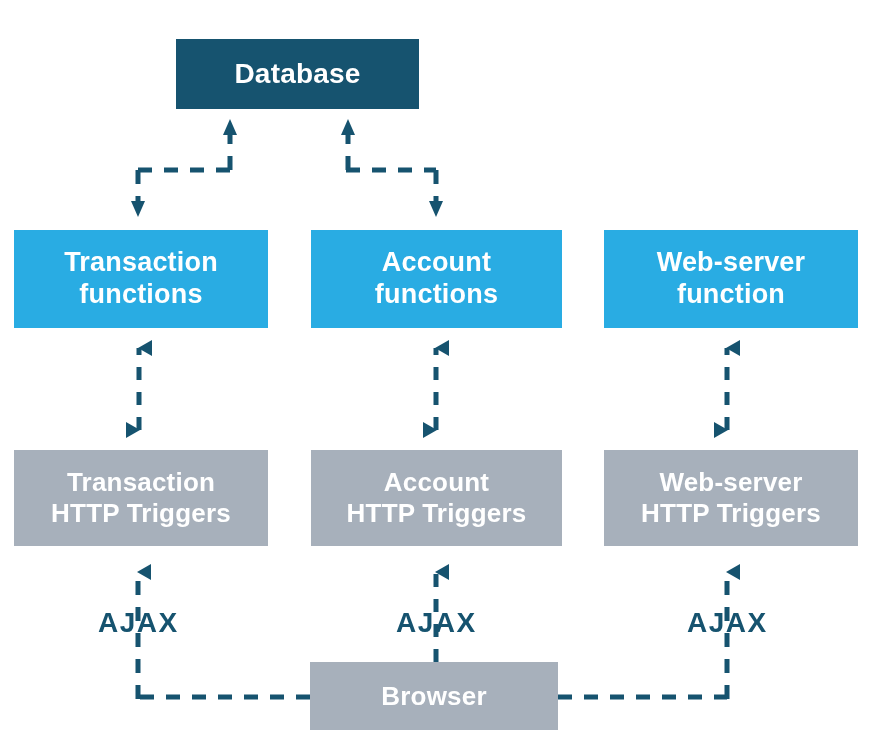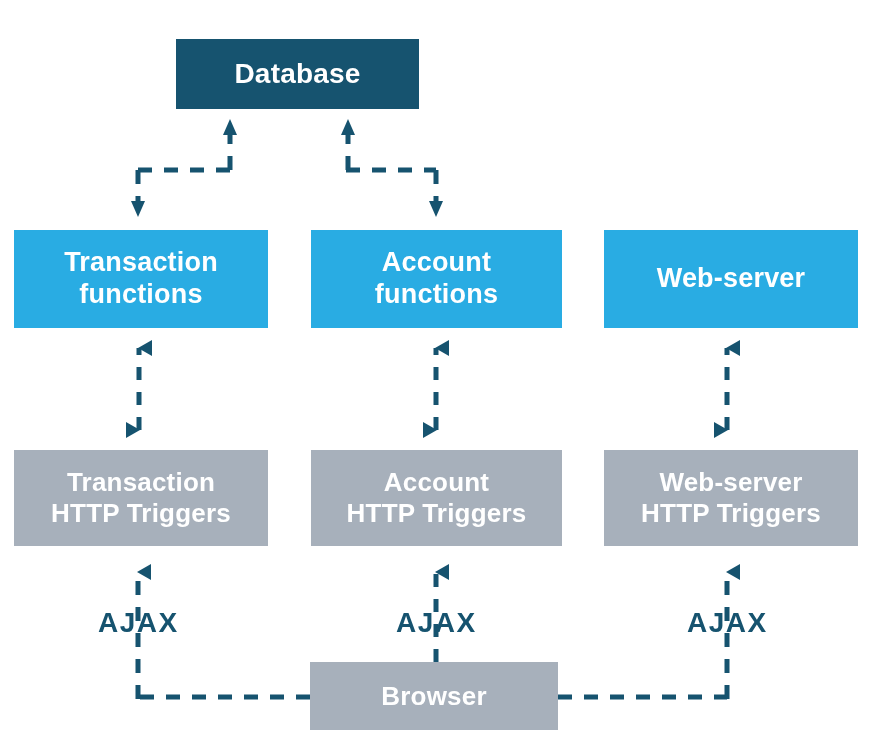--- a/index.html
+++ b/index.html
@@ -129,20 +129,21 @@
   <div class="node node-fn" style="left:311px; top:230px; width:251px; height:98px;">
     <span>
       <span>Account</span><br>
       <span>functions</span>
     </span>
   </div>
 
   <div class="node node-fn" style="left:604px; top:230px; width:254px; height:98px;">
     <span>
       <span>Web-server</span><br>
+      <span>function</span>
     </span>
   </div>
 
   <div class="node node-trig" style="left:14px; top:450px; width:254px; height:96px;">
     <span>
       <span>Transaction</span><br>
       <span>HTTP Triggers</span>
     </span>
   </div>
 

